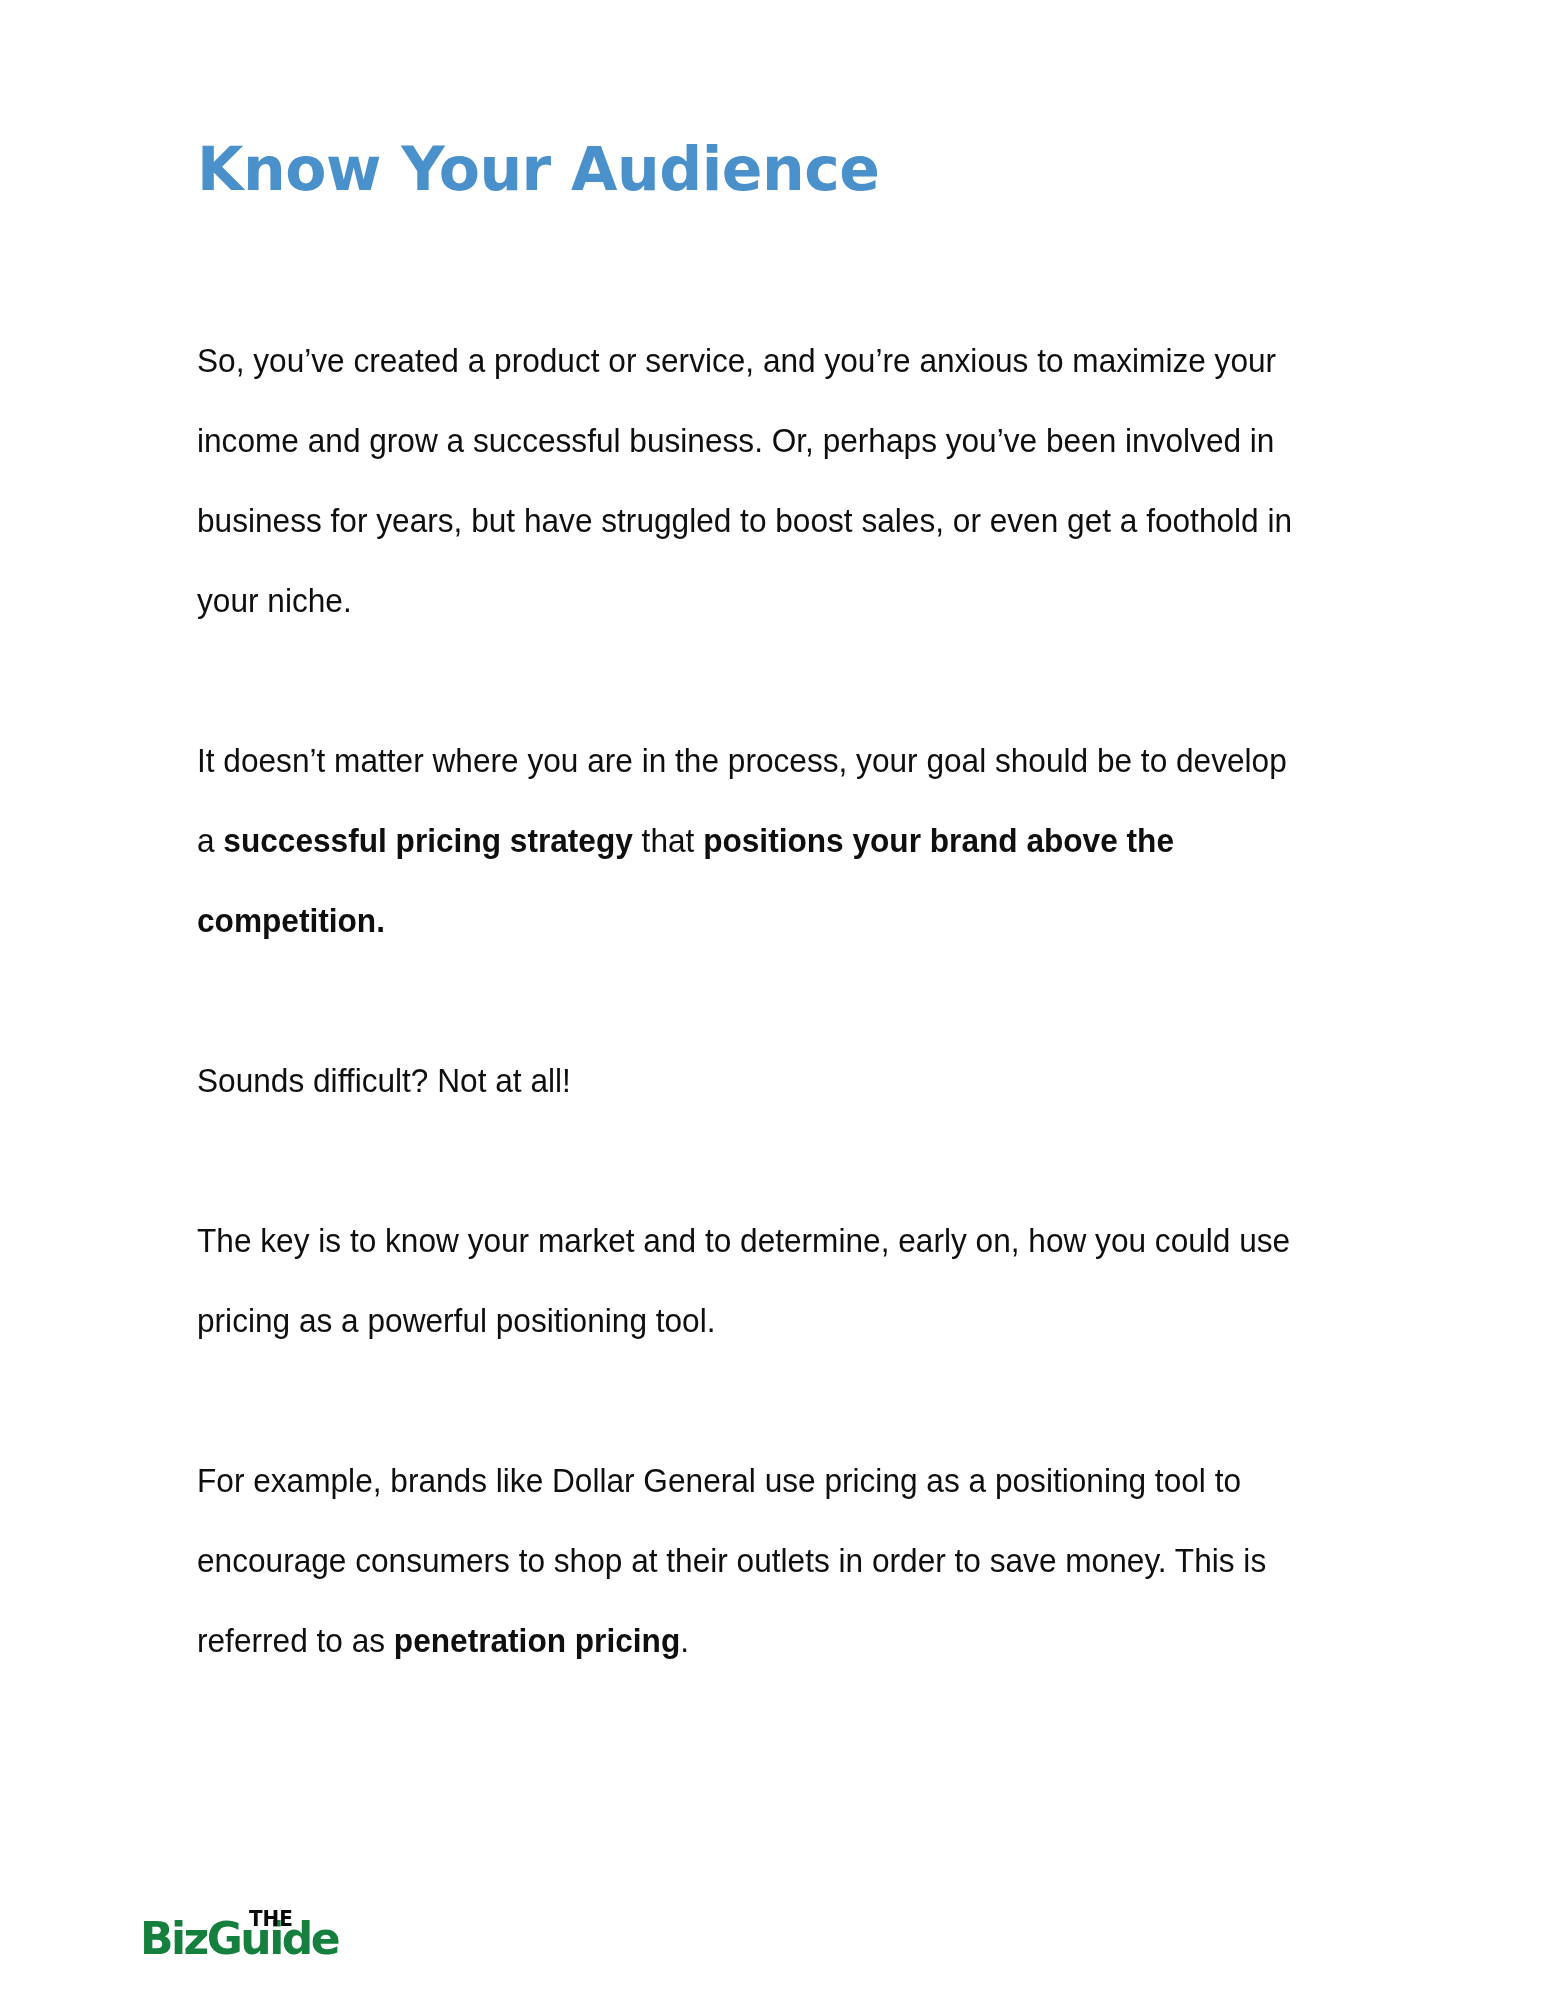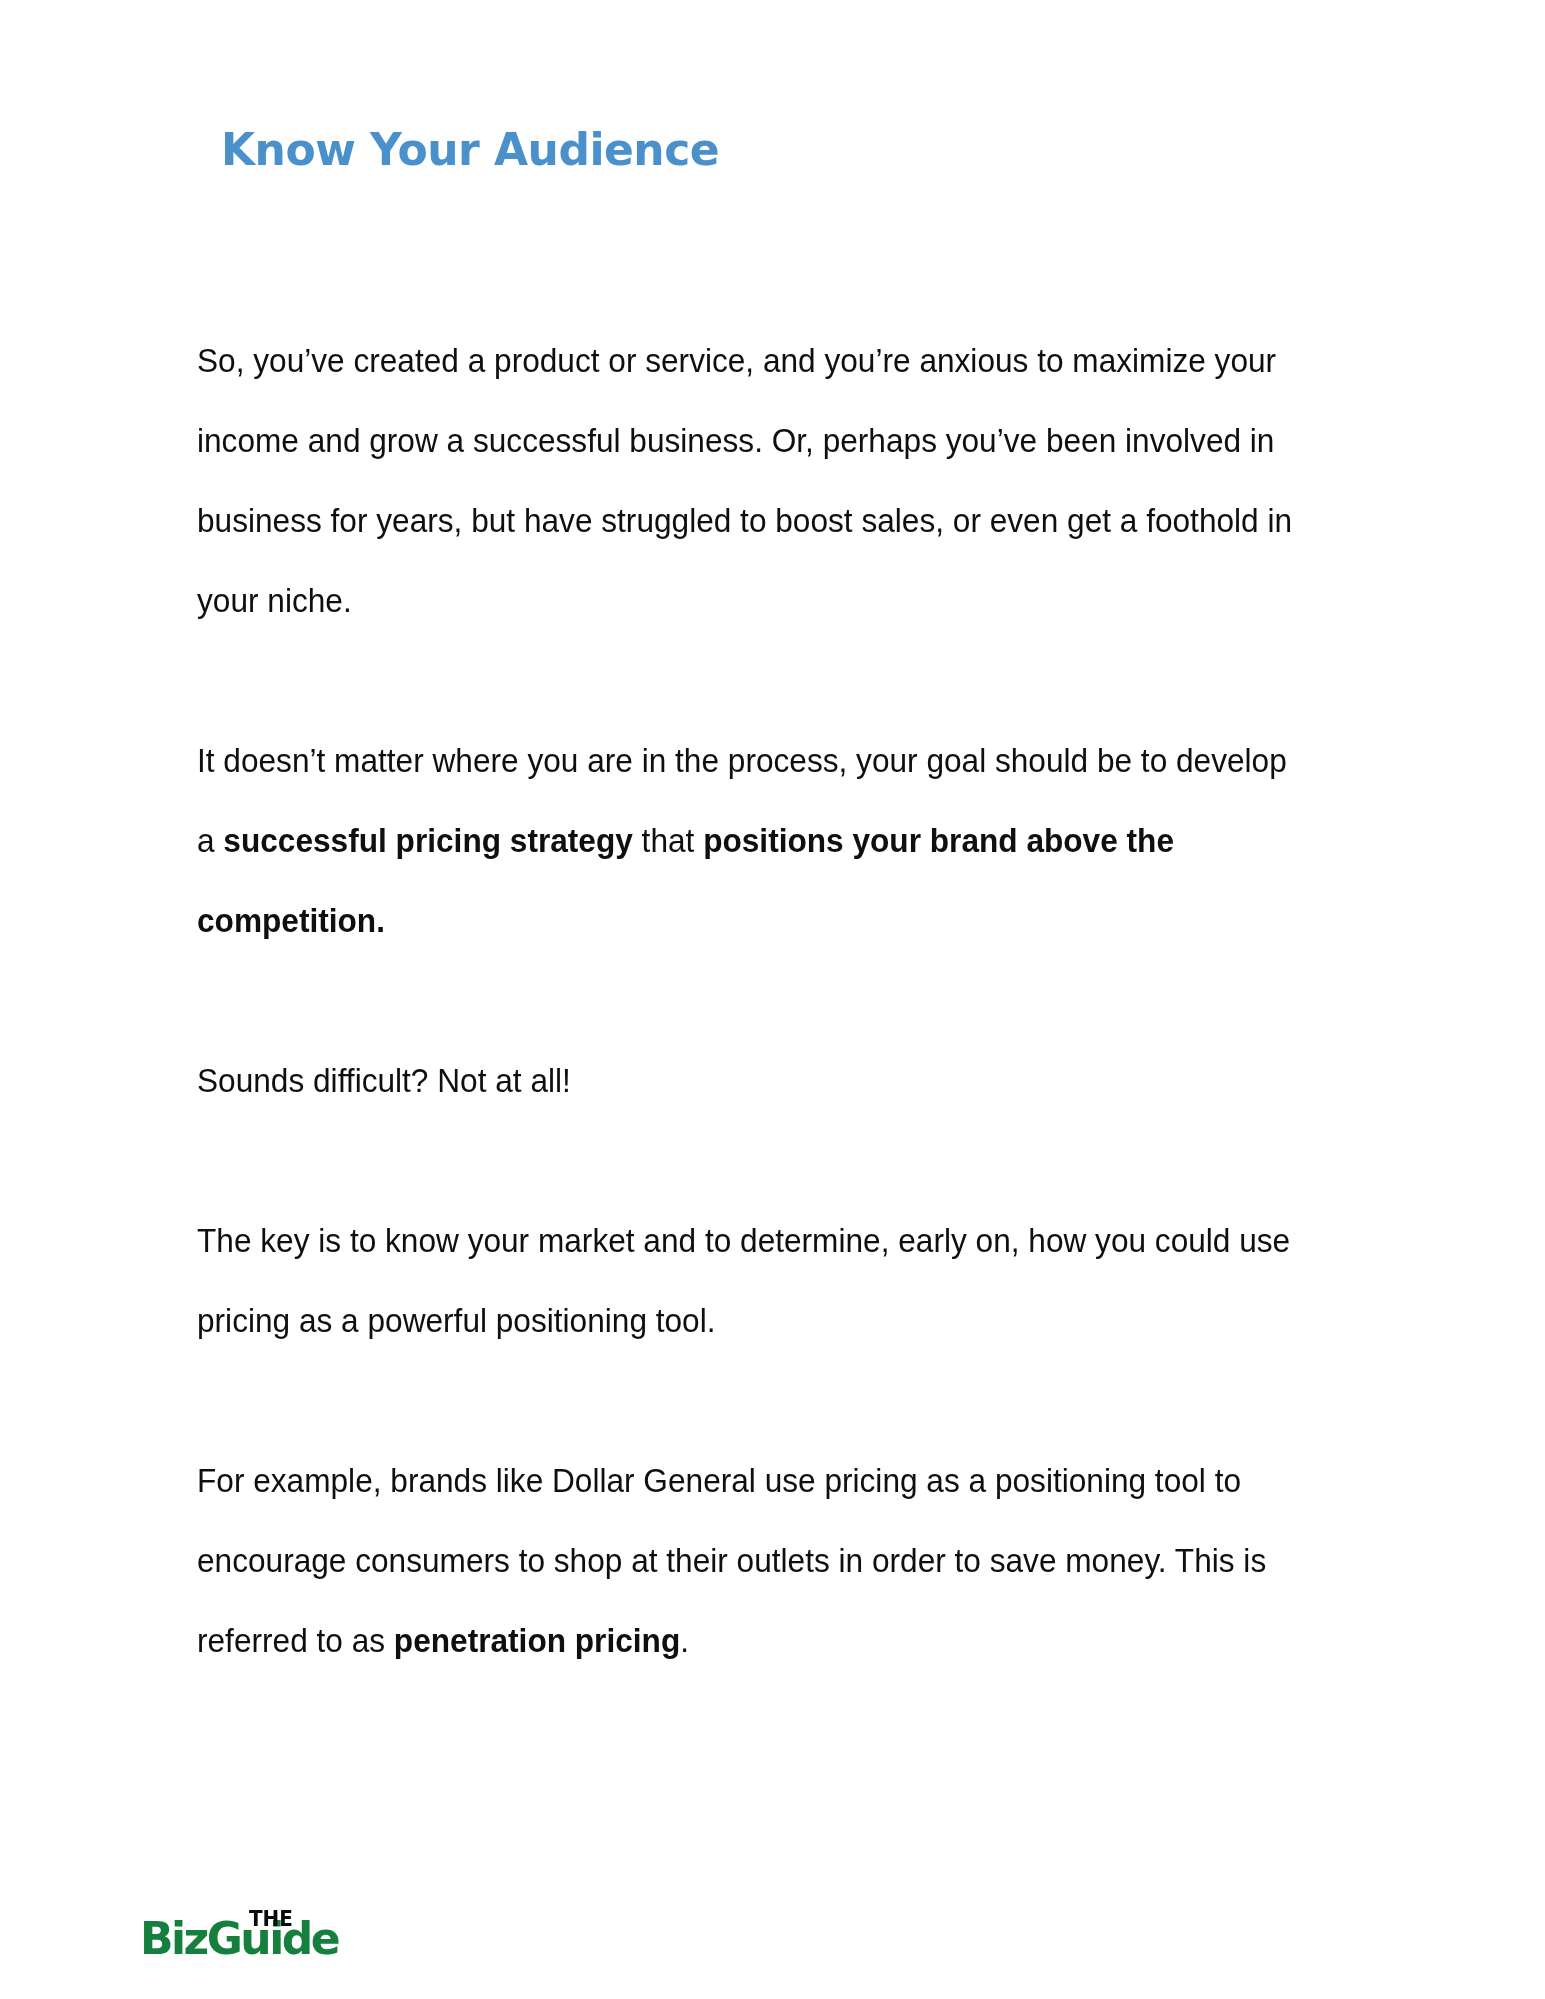--- a/index.html
+++ b/index.html
@@ -21,27 +21,26 @@
     overflow: hidden;
     box-sizing: border-box;
   }
 
   
   .doc-title {
     position: absolute;
     left: 197px;
     top: 98px;
     font-family: "DejaVu Sans", "Liberation Sans", sans-serif;
-    font-size: 44px;
+    font-size: 60px;
     font-weight: bold;
     color: #4a90cb;
     letter-spacing: -0.5px;
     line-height: 1.05;
     white-space: nowrap;
-    margin-left: 24px;
   }
 
   
   .body-copy {
     position: absolute;
     left: 197px;
     top: 320px;
     width: 1180px;
     font-family: "Liberation Sans", sans-serif;
     font-size: 34px;

